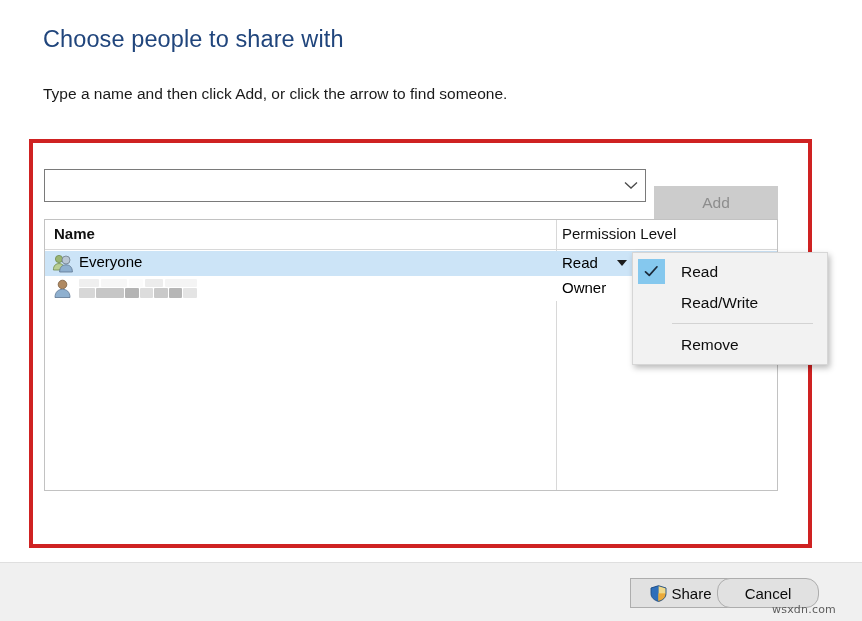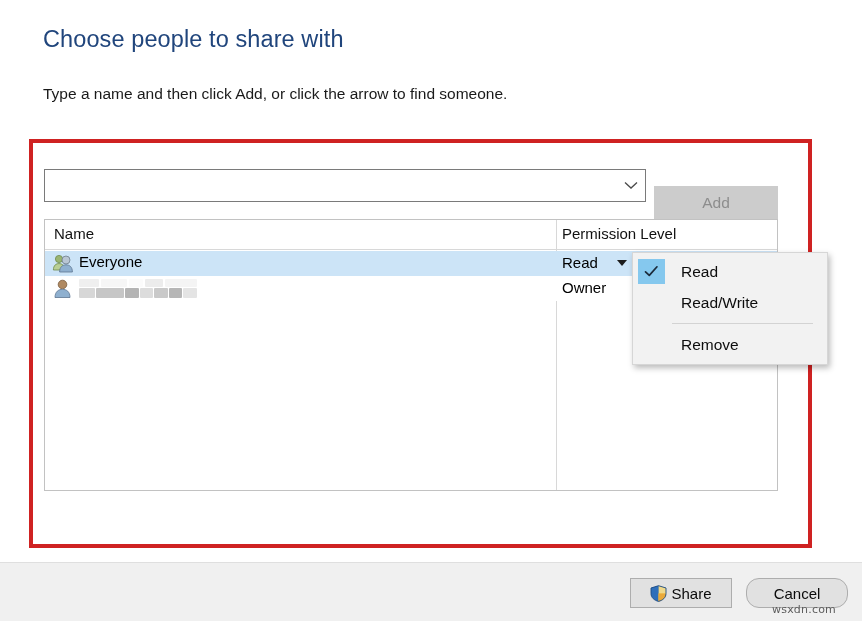--- a/index.html
+++ b/index.html
@@ -129,21 +129,21 @@
     border-bottom: 1px solid #d8d8d8;
     box-sizing: border-box;
   }
   .header-cell {
     position: absolute;
     top: 5px;
     font-size: 15px;
     color: #111;
     white-space: nowrap;
   }
-  #header-name { left: 9px; }
+  #header-name { left: 9px; font-weight: bold; }
   #header-permission { left: 517px; }
 
   #column-divider {
     position: absolute;
     left: 511px;
     top: 0;
     width: 1px;
     height: 270px;
     background: #d8d8d8;
   }
@@ -277,21 +277,21 @@
     border: 1px solid #adadad;
     font-family: "Liberation Sans", sans-serif;
     font-size: 15px;
     color: #0a0a0a;
     display: flex;
     align-items: center;
     justify-content: center;
     box-sizing: border-box;
   }
   #share-button  { left: 630px; width: 102px; gap: 4px; }
-  #cancel-button { left: 746px; width: 102px; border-radius: 13px; }
+  #cancel-button { left: 717px; width: 102px; border-radius: 13px; }
 
   #uac-shield-icon { width: 17px; height: 17px; display: block; }
 
   #watermark {
     position: absolute;
     left: 772px;
     top: 603px;
     font-family: "DejaVu Sans", sans-serif;
     font-size: 11px;
     color: #5d5d5d;

